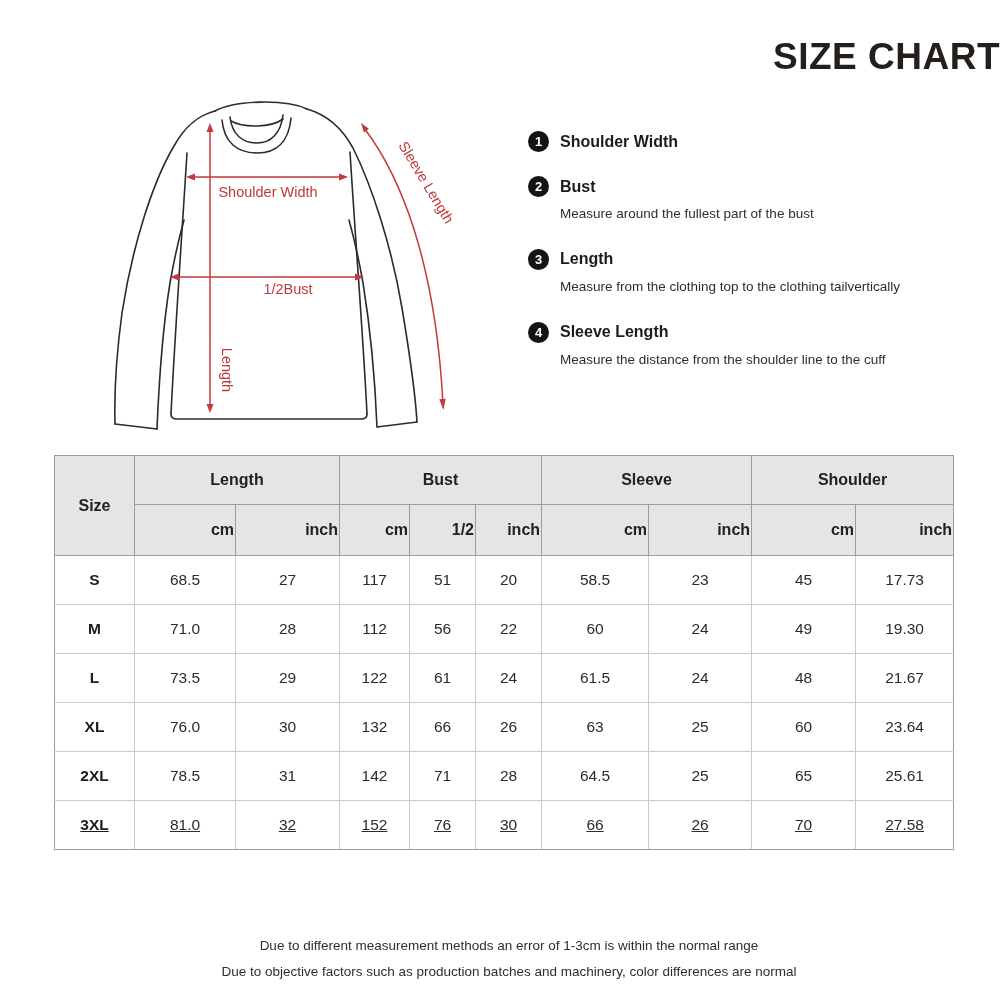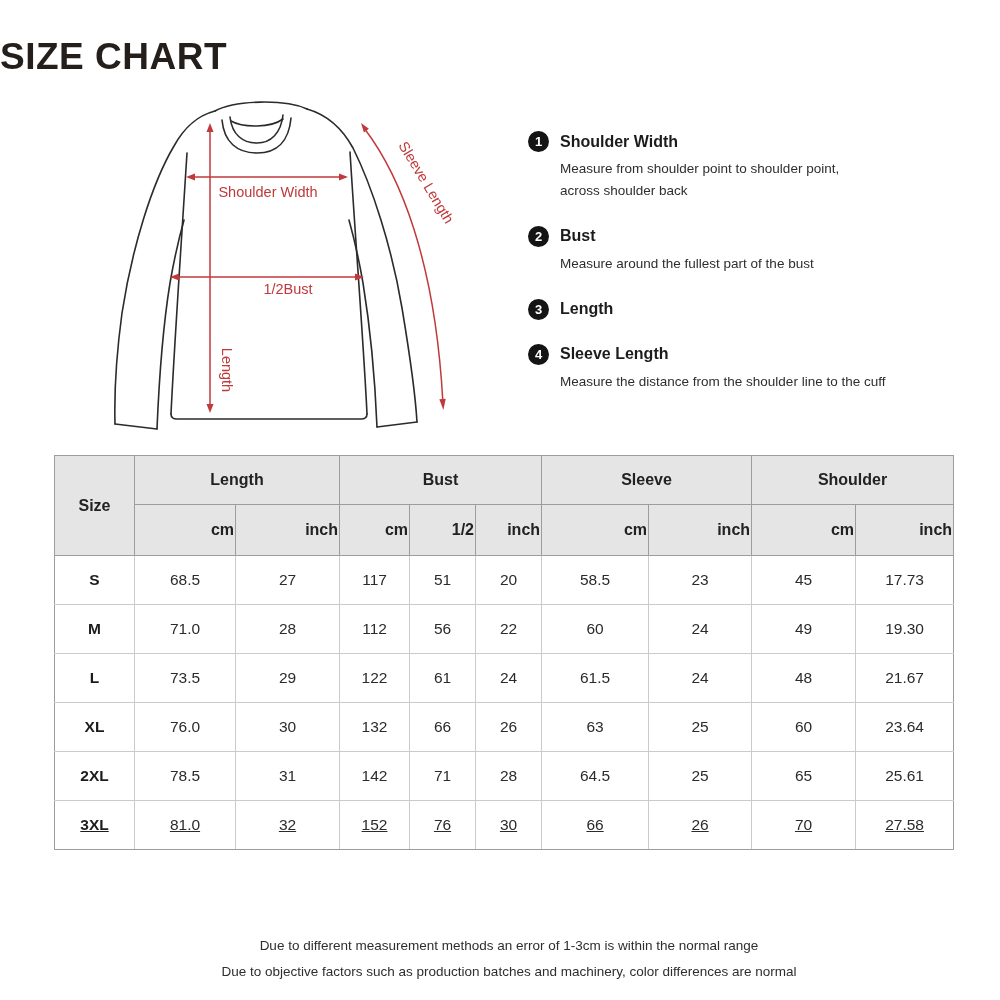--- a/index.html
+++ b/index.html
@@ -2,21 +2,21 @@
 <html><head>
 <meta charset="utf-8">
 <style>
   html,body{margin:0;padding:0;}
   body{
     width:1000px;height:1000px;background:#ffffff;position:relative;
     font-family:"Liberation Sans",sans-serif;color:#222;
     -webkit-font-smoothing:antialiased;
   }
   .page-title{
-    position:absolute;top:36px;left:0;width:1000px;text-align:left;
+    position:absolute;top:36px;left:0;width:1000px;text-align:right;
     font-size:37px;font-weight:bold;letter-spacing:.5px;color:#241f1b;
   }
   
   .diagram{position:absolute;left:100px;top:98px;width:400px;height:348px;}
   
   .instructions{position:absolute;left:528px;top:131px;width:445px;}
   .instr-item{margin-bottom:24px;}
   .instr-head{display:flex;align-items:center;gap:11px;}
   .num-badge{
     width:21px;height:21px;border-radius:50%;background:#141414;color:#fff;
@@ -123,35 +123,34 @@
     <text x="322" y="87" text-anchor="middle" transform="rotate(59 322 87)">Sleeve Length</text>
   </g>
 </svg>
 
 <div class="instructions">
   <div class="instr-item">
     <div class="instr-head">
       <div class="num-badge">1</div>
       <div class="instr-title">Shoulder Width</div>
     </div>
-    <div class="instr-desc">Measure from shoulder point to shoulder point,
-across shoulder back</div>
   </div>
   <div class="instr-item">
     <div class="instr-head">
       <div class="num-badge">2</div>
       <div class="instr-title">Bust</div>
     </div>
     <div class="instr-desc">Measure around the fullest part of the bust</div>
   </div>
   <div class="instr-item">
     <div class="instr-head">
       <div class="num-badge">3</div>
       <div class="instr-title">Length</div>
     </div>
+    <div class="instr-desc">Measure from the clothing top to the clothing tailvertically</div>
   </div>
   <div class="instr-item">
     <div class="instr-head">
       <div class="num-badge">4</div>
       <div class="instr-title">Sleeve Length</div>
     </div>
     <div class="instr-desc">Measure the distance from the shoulder line to the cuff</div>
   </div>
 </div>
 

